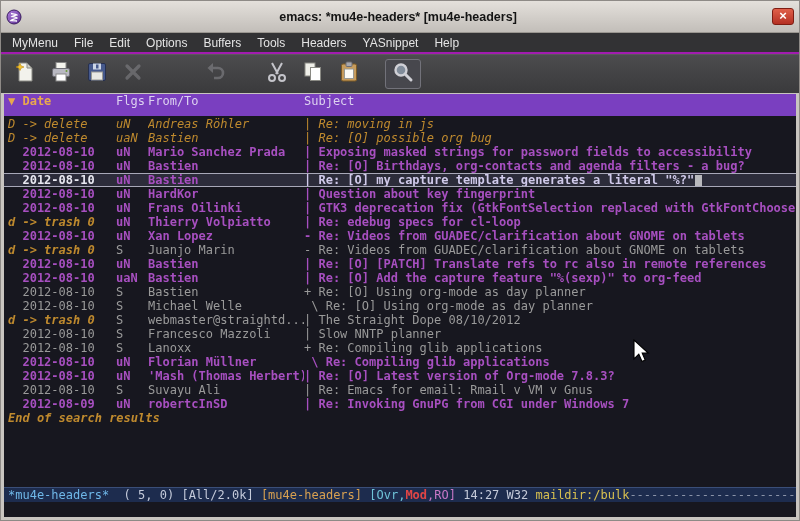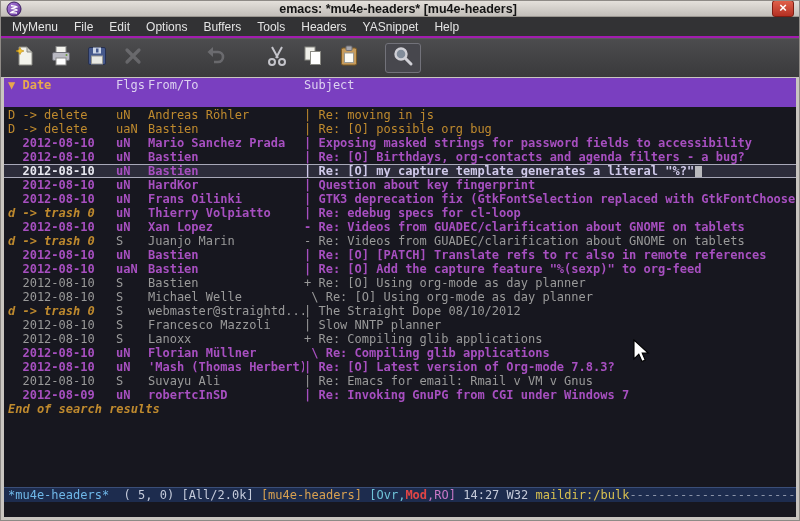--- a/index.html
+++ b/index.html
@@ -1,56 +1,56 @@
 <!DOCTYPE html>
 <html style="--buffer-bg: #17171f; --unread: #a74fc0; --seen: #9a9a9a; --marked: #bf8a2e; --current-bg: #2c2c3a; --headerline-bg: #7a3fc0; --headerline-fg: #ddd2f0; --headerline-sort-fg: #e8a84e; --modeline-bg: #1d2c4e; --modeline-buffer: #6fb7e8; --modeline-mode: #d8a050; --modeline-mod: #e04545; --modeline-ro: #c878c8; --modeline-maildir: #d8c050;"><head>
 <meta charset="utf-8">
 <style>
   *{margin:0;padding:0;box-sizing:border-box}
   html,body{width:800px;height:521px;overflow:hidden;background:#555;font-family:"Liberation Sans",sans-serif}
   .window{width:800px;height:521px;border:1px solid #8e8a86;display:flex;flex-direction:column;position:relative;overflow:hidden;background:#2f2f31}
 
   
-  .titlebar{height:16px;flex:none;background:linear-gradient(#e4e0db,#c2beb9);display:flex;align-items:center;padding:0 5px;border-bottom:1px solid #9a9690}
+  .titlebar{height:32px;flex:none;background:linear-gradient(#e4e0db,#c2beb9);display:flex;align-items:center;padding:0 5px;border-bottom:1px solid #9a9690}
   .titlebar .title{flex:1;text-align:center;font-size:12.5px;font-weight:bold;color:#141414;overflow:hidden;white-space:nowrap}
   .win-icon{width:18px;height:16px;display:flex;align-items:center}
   .close-btn{width:22px;height:17px;background:linear-gradient(#e0604a,#b43023);border:1px solid #7e1d12;border-radius:3px;color:#fff;font-size:13px;line-height:14px;text-align:center;font-weight:bold;cursor:default}
 
   
   .menubar{height:21px;flex:none;background:#323234;display:flex;align-items:center;padding:0 3px;border-bottom:2px solid #a21caf}
   .menu-item{color:#e4e4e4;font-size:12px;padding:2px 8px;white-space:nowrap}
 
   
   .toolbar{height:39px;flex:none;background:linear-gradient(#4c4c4e,#3a3a3c);display:flex;align-items:center;padding:0 6px;border-top:1px solid #5a5a5c}
   .tool-btn{width:36px;height:30px;display:flex;align-items:center;justify-content:center;border-radius:3px;flex:none}
   .tool-btn.disabled{opacity:.42}
   .tool-btn.gap1{margin-left:46px}
   .tool-btn.gap2{margin-left:26px}
   .tool-btn.gap3{margin-left:18px}
   .tool-btn.boxed{border:1px solid #72727a;background:#47474d}
 
   
   .frame{flex:1;min-height:0;border:3px solid #c9c5c0;border-top-width:1px;display:flex;flex-direction:column;background:var(--buffer-bg,#17171f)}
 
-  .headerline{height:29px;flex:none;background:var(--headerline-bg,#7a3fc0);display:flex;font:12px "DejaVu Sans Mono",monospace;line-height:15px;padding-left:4px;color:var(--headerline-fg,#ddd2f0);white-space:pre;overflow:hidden}
+  .headerline{height:22px;flex:none;background:var(--headerline-bg,#7a3fc0);display:flex;font:12px "DejaVu Sans Mono",monospace;line-height:15px;padding-left:4px;color:var(--headerline-fg,#ddd2f0);white-space:pre;overflow:hidden}
   .hl-date{width:108px;flex:none;color:var(--headerline-sort-fg,#e8a84e);font-weight:bold}
   .hl-flags{width:32px;flex:none}
   .hl-from{width:156px;flex:none}
   .hl-subject{flex:1}
 
   .buffer{flex:1;min-height:0;overflow:hidden;font:12px "DejaVu Sans Mono",monospace;padding-top:1px}
   .hrow{display:flex;line-height:14px;height:14px;padding-left:4px;white-space:pre;cursor:default}
   .col{flex:none;overflow:hidden}
   .c-datemark{width:108px}
   .c-flags{width:32px}
   .c-from{width:156px}
   .c-subject{flex:1 1 auto;overflow:hidden}
   .face-unread{color:var(--unread,#a74fc0);font-weight:bold}
   .face-seen{color:var(--seen,#9a9a9a)}
-  .face-deleted{color:var(--marked,#bf8a2e);}
+  .face-deleted{color:var(--marked,#bf8a2e);font-style:italic}
   .markface{color:var(--marked,#bf8a2e);font-style:italic;font-weight:bold}
   .hrow.current{background:var(--current-bg,#2c2c3a);border-top:1px solid #a8a8b8;border-bottom:1px solid #a8a8b8;line-height:12px}
   .hrow.current .c-datemark{color:#e8e8f0;font-weight:bold;font-style:normal}
   .hrow.current .c-subject{color:#d0caea}
   .cursor{display:inline-block;width:7px;height:11px;background:#b9b9bd;vertical-align:-2px;margin-left:1px}
   .end-results{font:italic bold 12px "DejaVu Sans Mono",monospace;color:var(--marked,#bf8a2e);line-height:15px;padding-left:4px}
 
   .modeline{height:15px;flex:none;background:var(--modeline-bg,#1d2c4e);border-top:1px solid #3a4e78;font:12px "DejaVu Sans Mono",monospace;line-height:14px;white-space:pre;overflow:hidden;padding-left:4px;color:#c4cada}
   .ml-buffer{color:var(--modeline-buffer,#6fb7e8);font-weight:normal}
   .ml-mode{color:var(--modeline-mode,#d8a050)}

